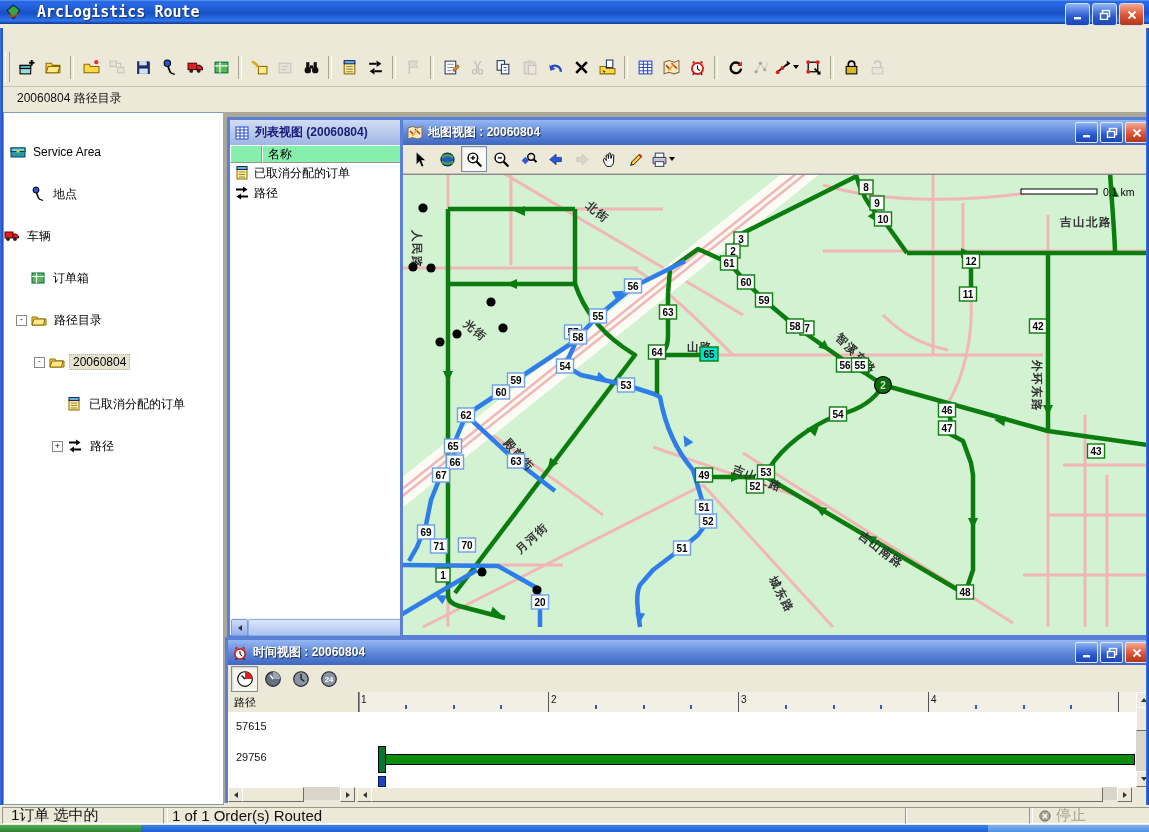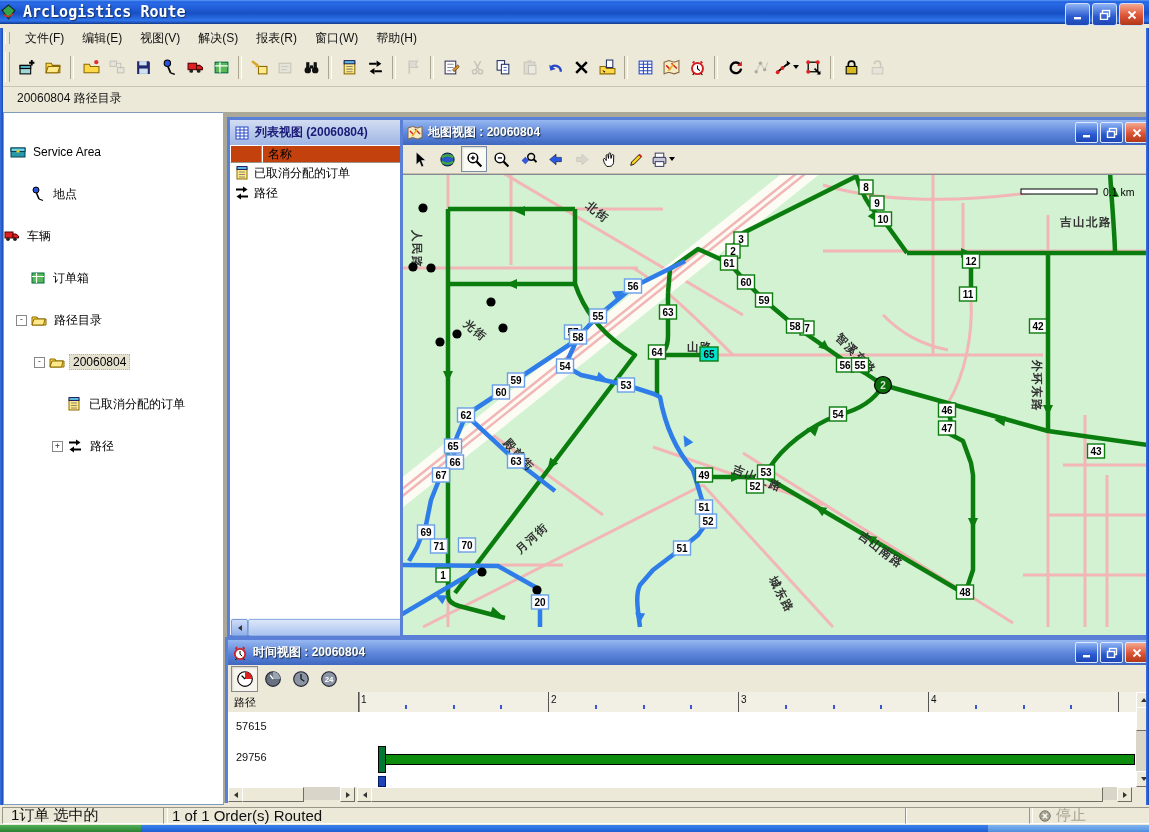--- a/index.html
+++ b/index.html
@@ -1,19 +1,19 @@
 <!DOCTYPE html>
 <html><head>
 <meta charset="utf-8">
 <style>
   html,body{margin:0;padding:0;background:#444;}
   #app{position:relative;width:1149px;height:832px;overflow:hidden;background:#ece9d8;font-family:"Liberation Sans",sans-serif;}
   
-  .titlebar{position:absolute;top:0;left:0;right:0;height:24px;display:flex;align-items:center;
-    background:linear-gradient(180deg,#5a9af6 0%,#2360dd 8%,#2a6ae8 14%,#1750c4 55%,#2f74ec 86%,#11398e 100%);}
+  .titlebar{position:absolute;top:0;left:0;right:0;height:24px;display:flex;align-items:center;padding-left:5px;
+    background:linear-gradient(180deg,#5a9af6 0%,#2360dd 8%,#2a6ae8 14%,#1750c4 55%,#2f74ec 86%,#11398e 100%);gap:9px;}
   .titlebar .title{color:#fff;font-family:"DejaVu Sans Mono",monospace;font-weight:bold;font-size:15px;margin-left:6px;text-shadow:1px 1px 1px #12306e;}
   .winbtns{position:absolute;right:5px;top:3px;display:flex;gap:2px;}
   .wbtn{width:23px;height:21px;border-radius:3px;border:1px solid #cfe0ff;display:flex;align-items:center;justify-content:center;}
   .wbtn.min,.wbtn.res{background:linear-gradient(180deg,#8fb4f4,#2a5ad0 60%,#1e46b4);}
   .wbtn.close{background:linear-gradient(180deg,#f4a88e,#dd5436 55%,#b03818);}
   
   .menubar{position:absolute;top:28px;left:0;right:0;height:20px;background:#ece9d8;border-bottom:1px solid #dcd8c4;display:flex;align-items:center;padding-left:16px;font-size:12px;color:#111;}
   .menu-item{padding:2px 9px;cursor:default;}
   .grip{position:absolute;left:5px;top:4px;bottom:4px;width:3px;border-left:1px solid #fff;border-right:1px solid #a8a490;}
   .toolbarrow{position:absolute;top:48px;left:0;right:0;height:38px;background:#ece9d8;border-bottom:1px solid #c8c4b0;display:flex;align-items:center;padding-left:14px;}
@@ -33,21 +33,21 @@
   
   .childwin{position:absolute;border:3px solid #5a7fd6;background:#ece9d8;}
   .ctitle{height:25px;display:flex;align-items:center;padding:0 4px;gap:5px;font-size:12px;font-weight:bold;position:relative;}
   .ctitle.active{background:linear-gradient(180deg,#96b7f0 0%,#5c85da 55%,#3f67c0 100%);color:#fff;text-shadow:1px 1px 1px #234;}
   .ctitle.inactive{background:linear-gradient(180deg,#d2ddf2 0%,#9fb6e4 100%);color:#1a1a78;}
   .cbtns{margin-left:auto;display:flex;gap:2px;}
   .cbtn{width:21px;height:19px;border-radius:2px;border:1px solid #dce8ff;display:flex;align-items:center;justify-content:center;}
   .cbtn.min,.cbtn.res{background:linear-gradient(180deg,#8fb4f4,#2a5ad0 60%,#1e46b4);}
   .cbtn.close{background:linear-gradient(180deg,#f4a88e,#dd5436 55%,#b03818);}
   
-  .lheadrow{display:flex;height:18px;background:#c2410c;font-size:12px;}
+  .lheadrow{display:flex;height:18px;background:#86efac;font-size:12px;}
   .lhcell{border:1px solid;border-color:#fff #9a9687 #9a9687 #fff;display:flex;align-items:center;padding:0 5px;}
   .lrow{display:flex;align-items:center;height:20px;font-size:12px;background:#fff;gap:4px;padding-left:4px;}
   
   .mtb{height:28px;background:#ece9d8;display:flex;align-items:center;padding-left:4px;gap:1px;border-bottom:1px solid #c4c0ac;}
   .mtbtn{width:24px;height:24px;display:flex;align-items:center;justify-content:center;border:1px solid transparent;}
   .mtbtn.pressed{border:1px solid #7a8aa0;background:#fbfbf6;box-shadow:inset 1px 1px 2px #00000022;}
   .mtbtn.disabled{opacity:.4;filter:grayscale(1);}
   .mapcanvas{position:relative;background:#d2f2d2;overflow:hidden;border-top:1px solid #889;}
   
   .ttb{height:27px;background:#ece9d8;display:flex;align-items:center;padding-left:3px;gap:1px;border-bottom:1px solid #c4c0ac;}
@@ -105,30 +105,20 @@
             <rect x="1.5" y="4.5" width="7" height="6" fill="#3a66cc" stroke="#fff" stroke-width="1.4"></rect>
           </svg>
         </div>
         <div class="wbtn close">
           <svg width="12" height="11" viewBox="0 0 12 11">
             <path d="M2.5 2.5l7 7M9.5 2.5l-7 7" stroke="#fff" stroke-width="1.8"></path>
           </svg>
         </div>
       </div>
   </div>
-  <div class="menubar" id="menubar">
-      <div class="grip"></div>
-      <div class="menu-item">文件(F)</div>
-      <div class="menu-item">编辑(E)</div>
-      <div class="menu-item">视图(V)</div>
-      <div class="menu-item">解决(S)</div>
-      <div class="menu-item">报表(R)</div>
-      <div class="menu-item">窗口(W)</div>
-      <div class="menu-item">帮助(H)</div>
-    </div>
   <div class="toolbarrow" id="toolbar">
       <div class="grip"></div>
       <div class="tbtn">
         <svg width="17" height="17" viewBox="0 0 16 16">
           <rect x="1" y="6" width="10" height="8" fill="#9fd8d8" stroke="#000"></rect>
           <rect x="1" y="6" width="10" height="3" fill="#4fb0c0" stroke="#000"></rect>
           <path d="M12 1v5M9.5 3.5h5" stroke="#000" stroke-width="1.8"></path>
         </svg>
       </div>
       <div class="tbtn">

